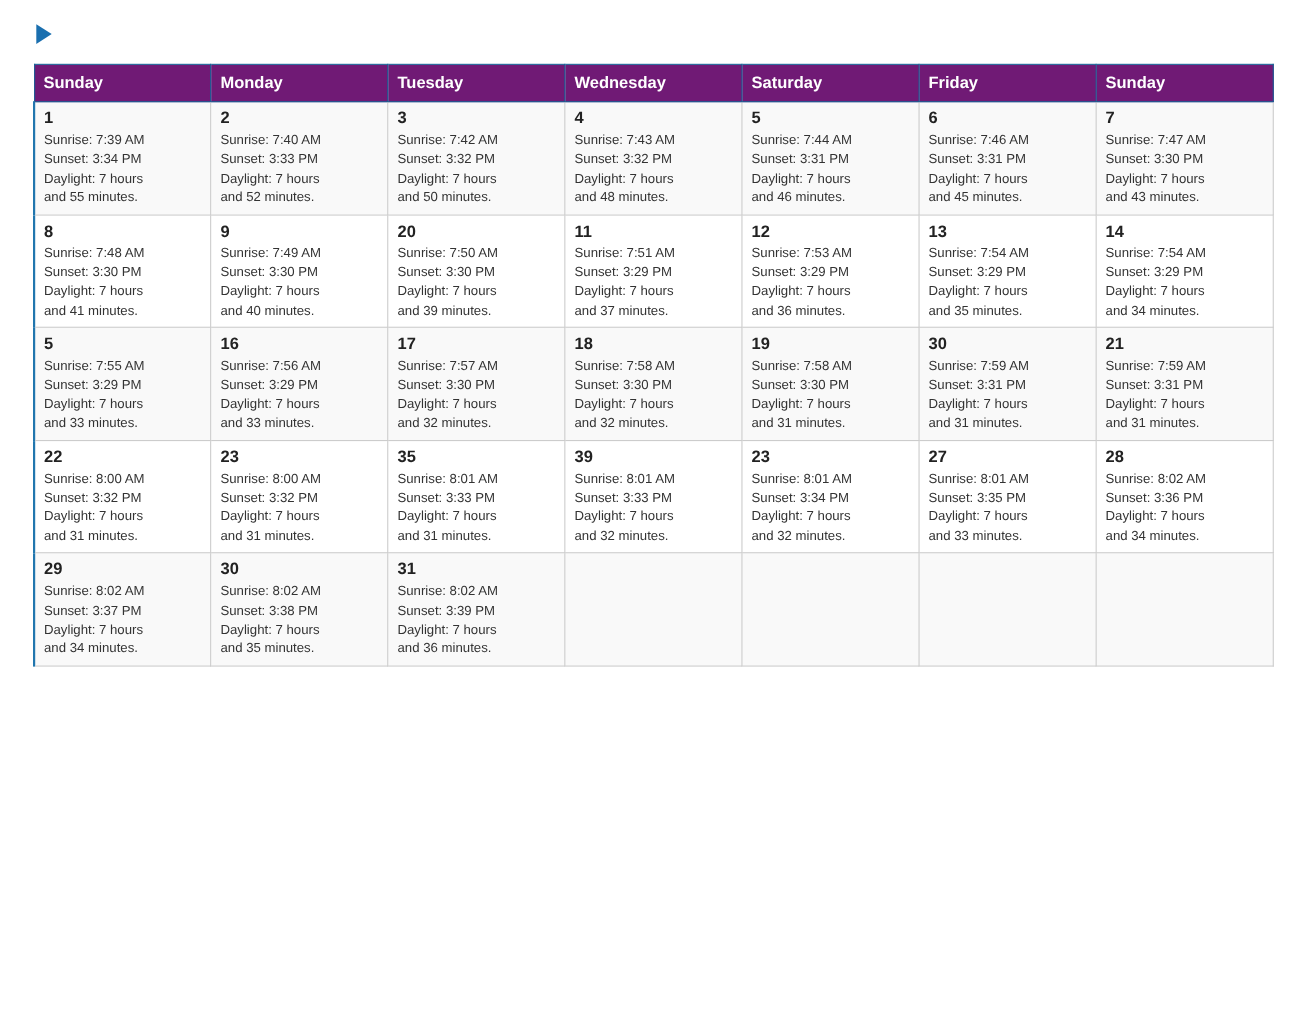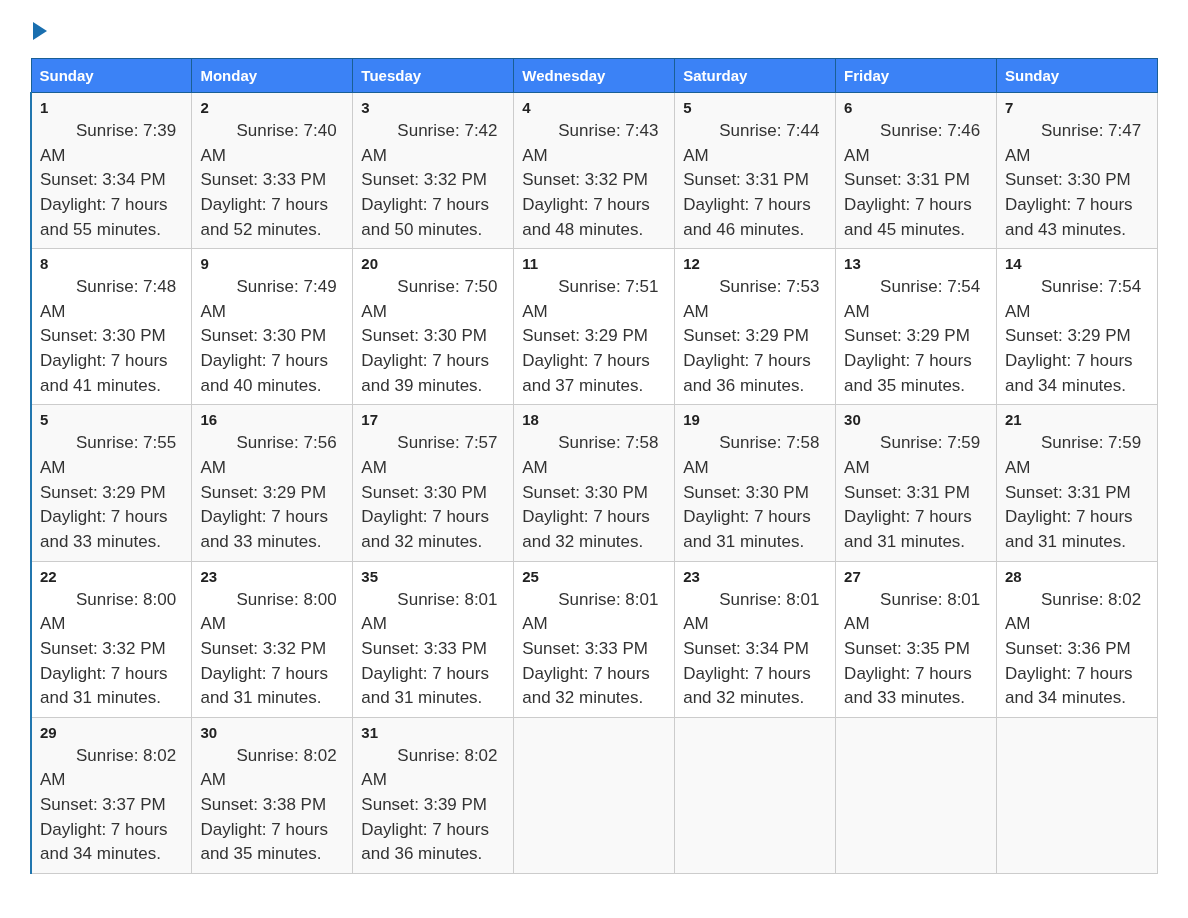--- a/index.html
+++ b/index.html
@@ -57,21 +57,21 @@
       font-size: 20px;
       color: #444;
       margin-top: 4px;
     }
     table {
       width: 100%;
       border-collapse: collapse;
       table-layout: fixed;
     }
     thead tr th {
-      background-color: #3b82f6;
+      background-color: #701a75;
       color: #fff;
       font-size: 15px;
       font-weight: bold;
       padding: 8px 8px;
       text-align: left;
       border: 1px solid #1a5f95;
     }
     tbody tr td {
       vertical-align: top;
       padding: 6px 8px;
@@ -87,24 +87,23 @@
       background-color: #fff;
     }
     .day-number {
       font-size: 15px;
       font-weight: bold;
       color: #222;
       display: block;
       margin-bottom: 3px;
     }
     .day-info {
-      font-size: 17px;
+      font-size: 12px;
       color: #333;
       line-height: 1.45;
-      margin-left: 36px;
     }
     td.empty {
       background: #fff;
     }
     tbody tr td:first-child {
       border-left: 2px solid #2176ae;
     }
   </style>
 </head>
 <body>
@@ -353,21 +352,21 @@
         <td>
         <span class="day-number">35</span>
         <span class="day-info">
           Sunrise: 8:01 AM<br>
           Sunset: 3:33 PM<br>
           Daylight: 7 hours<br>
           and 31 minutes.
         </span>
       </td>
         <td>
-        <span class="day-number">25</span>
+        <span class="day-number">39</span>
         <span class="day-info">
           Sunrise: 8:01 AM<br>
           Sunset: 3:33 PM<br>
           Daylight: 7 hours<br>
           and 32 minutes.
         </span>
       </td>
         <td>
         <span class="day-number">23</span>
         <span class="day-info">

